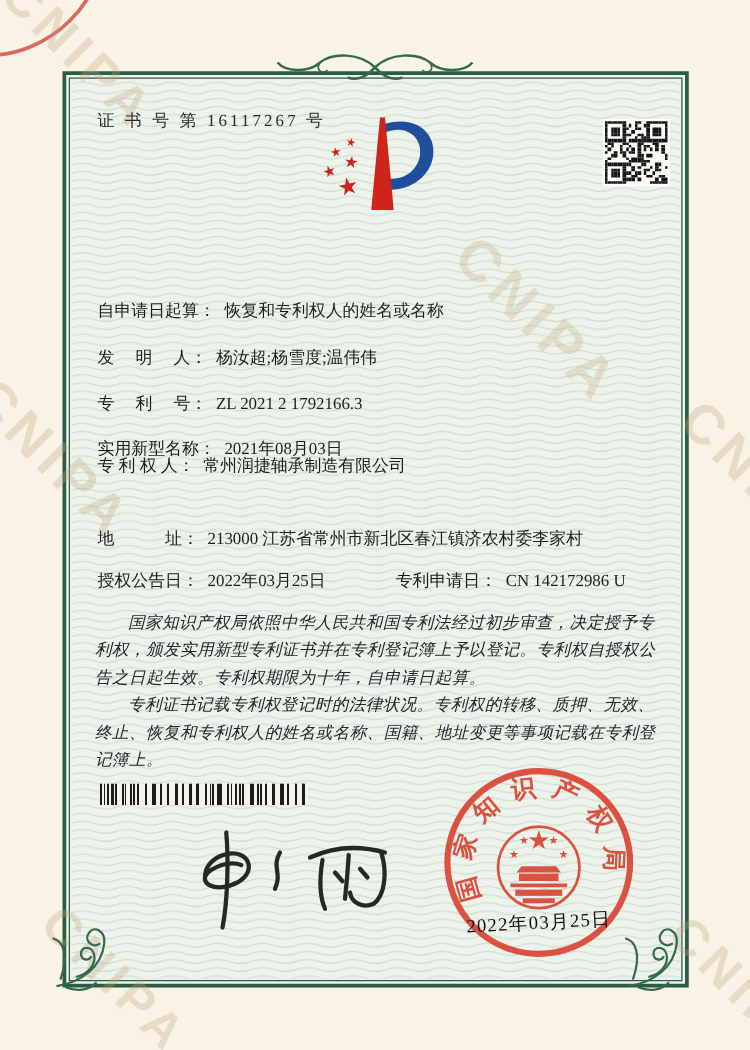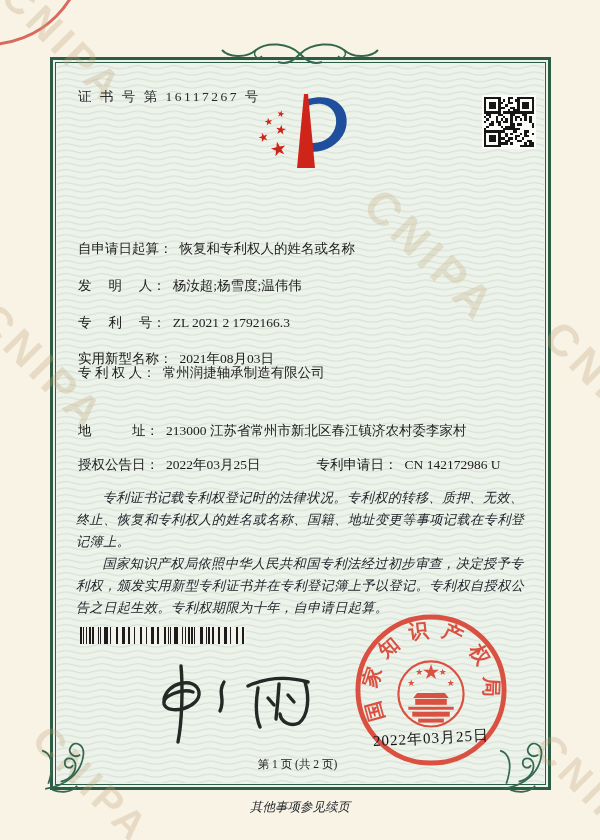--- a/index.html
+++ b/index.html
@@ -362,22 +362,22 @@
         <span>
           <span class="lab">授权公告日：</span><span class="val">2022年03月25日</span>
         </span>
         <span>
           <span class="lab">专利申请日：</span><span class="val">CN 142172986 U</span>
         </span>
       </div>
     </div>
 
     <div class="paras">
+      <p>国家知识产权局依照中华人民共和国专利法经过初步审查，决定授予专利权，颁发实用新型专利证书并在专利登记簿上予以登记。专利权自授权公告之日起生效。专利权期限为十年，自申请日起算。</p>
       <p>专利证书记载专利权登记时的法律状况。专利权的转移、质押、无效、终止、恢复和专利权人的姓名或名称、国籍、地址变更等事项记载在专利登记簿上。</p>
-      <p>国家知识产权局依照中华人民共和国专利法经过初步审查，决定授予专利权，颁发实用新型专利证书并在专利登记簿上予以登记。专利权自授权公告之日起生效。专利权期限为十年，自申请日起算。</p>
     </div>
 
     <div class="barcode"></div>
 
 
     <svg class="signature" viewBox="0 0 195 100">
       <g fill="none" stroke="#232a26" stroke-width="3.4" stroke-linecap="round">
         <path d="M26,52 C28,34 58,28 61,44 C63,60 30,68 26,56 C24,48 44,40 55,44"></path>
         <path d="M43,18 C45,40 44,74 40,94"></path>
         <path d="M86,34 C79,46 88,50 82,63"></path>
@@ -410,17 +410,15 @@
           <path d="M62,88 h36 l-4,-5 h-28 z"></path>
           <rect x="64" y="89" width="32" height="6"></rect>
           <path d="M57,97 h46 v3 h-46 z"></path>
           <rect x="61" y="102" width="38" height="5"></rect>
           <rect x="67" y="109" width="26" height="4"></rect>
         </g>
       </g>
     </svg>
     <div class="seal-date">2022年03月25日</div>
 
-    <div class="page-ind">第 1 页 (共 2 页)</div>
   </div>
 
-  <div class="footer-note">其他事项参见续页</div>
 </div>
 
 </body></html>

